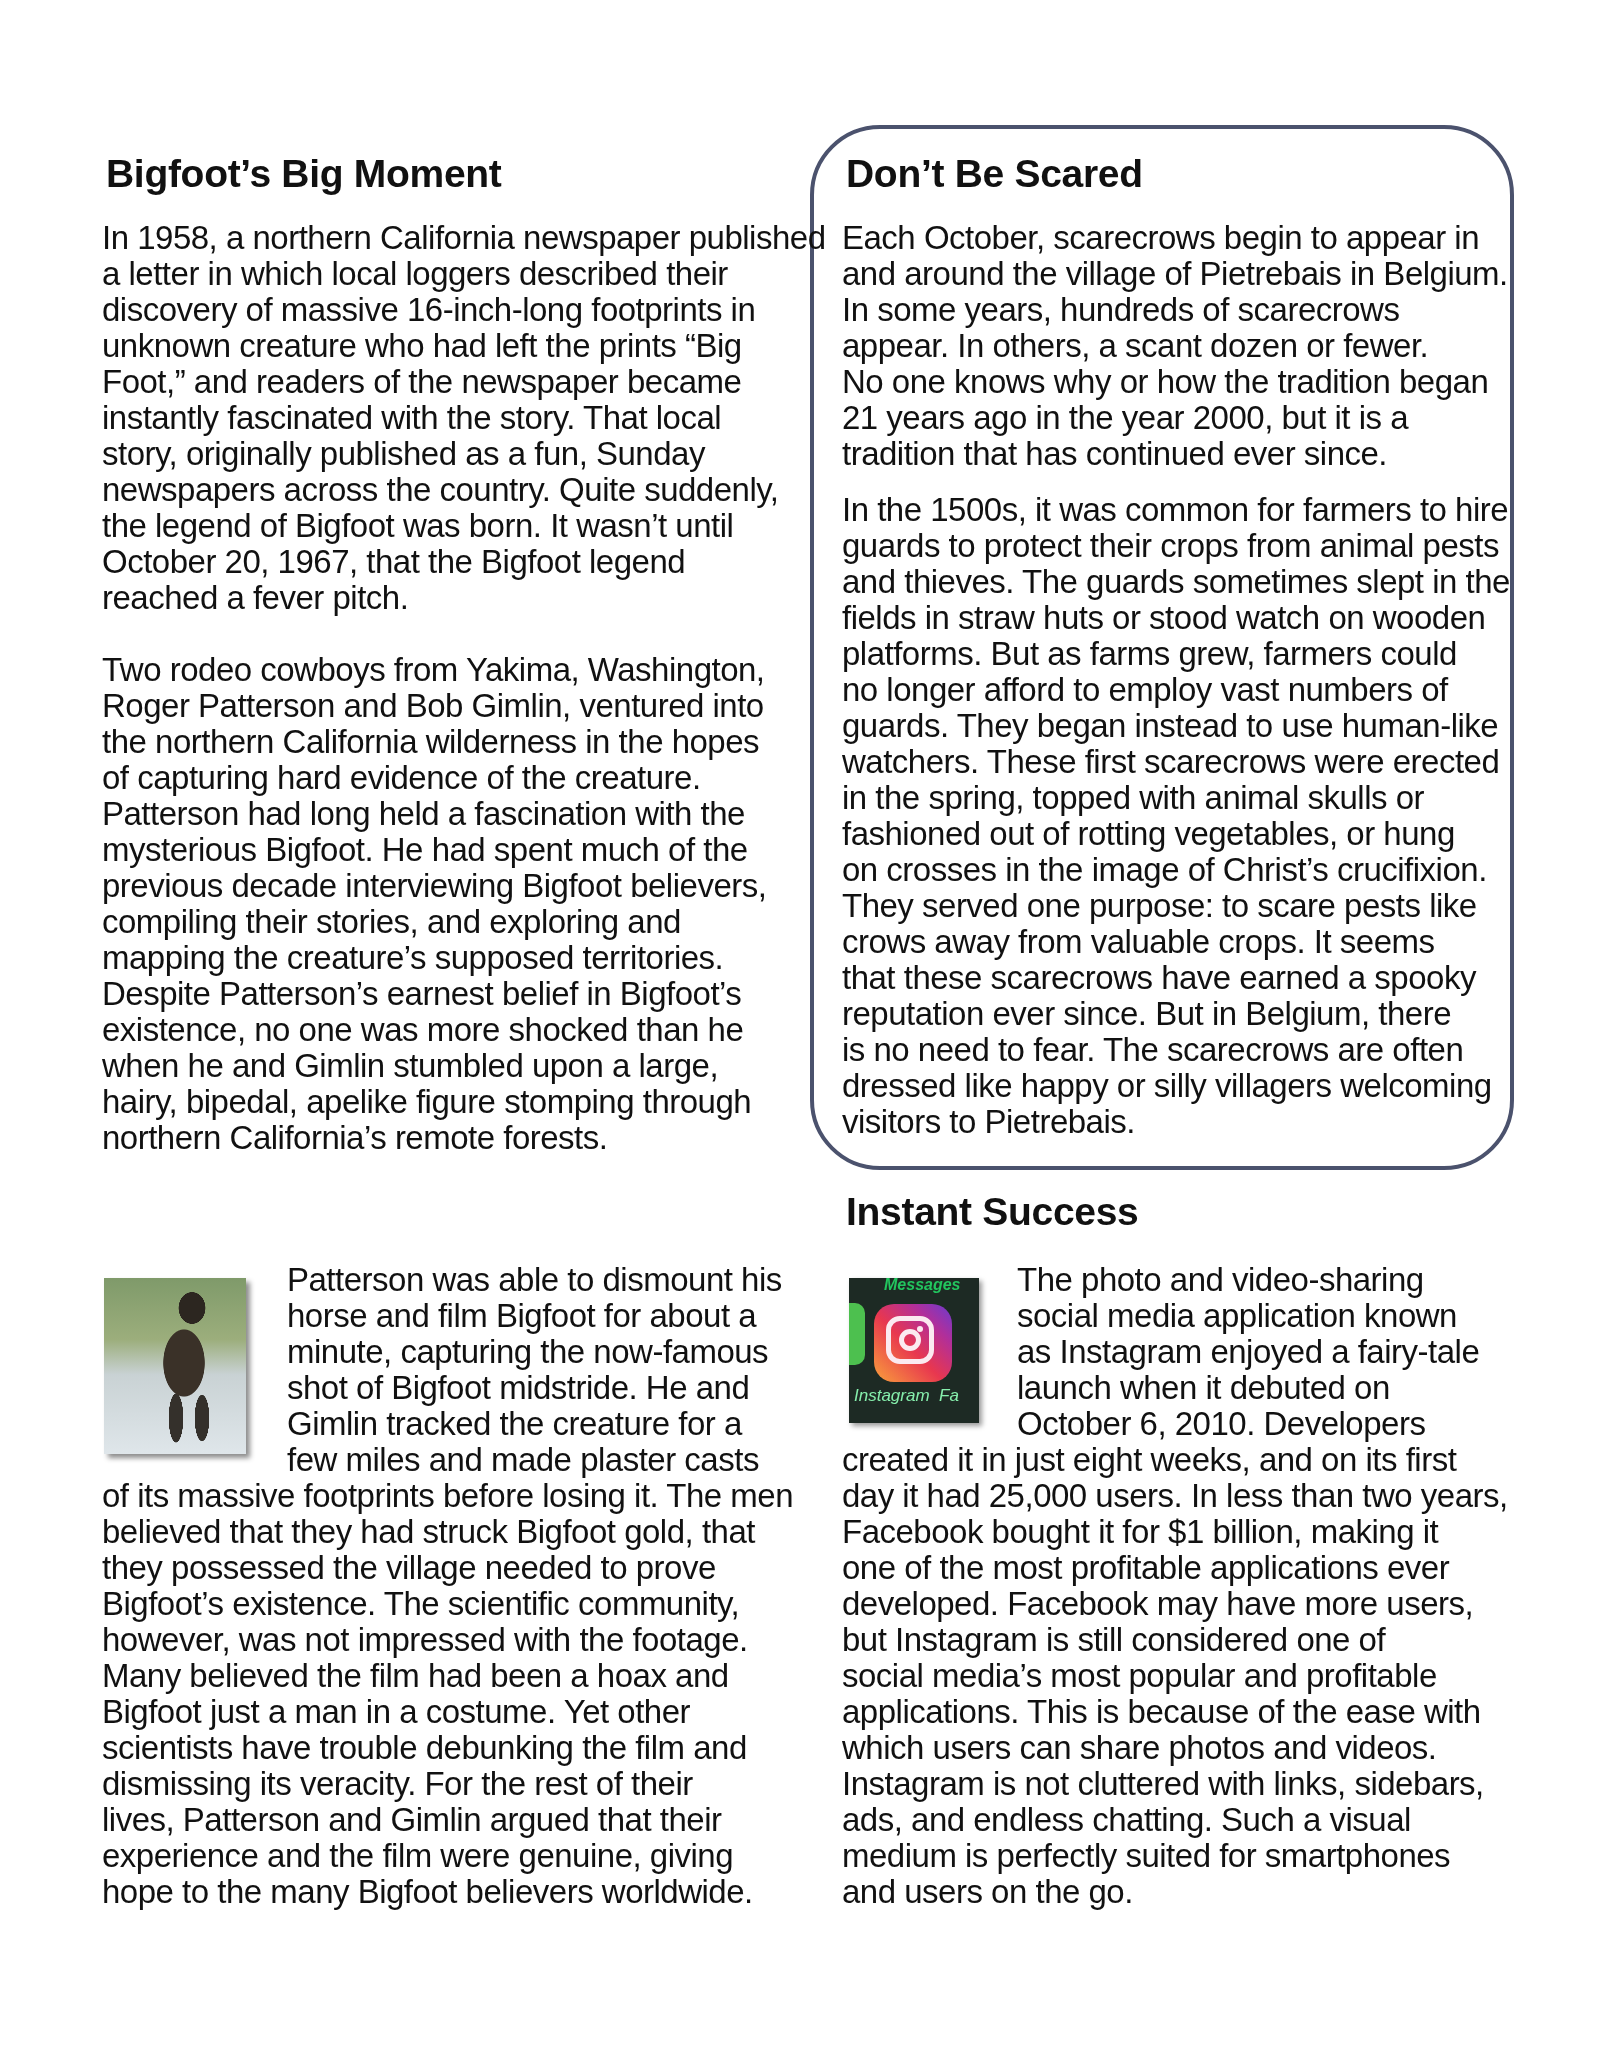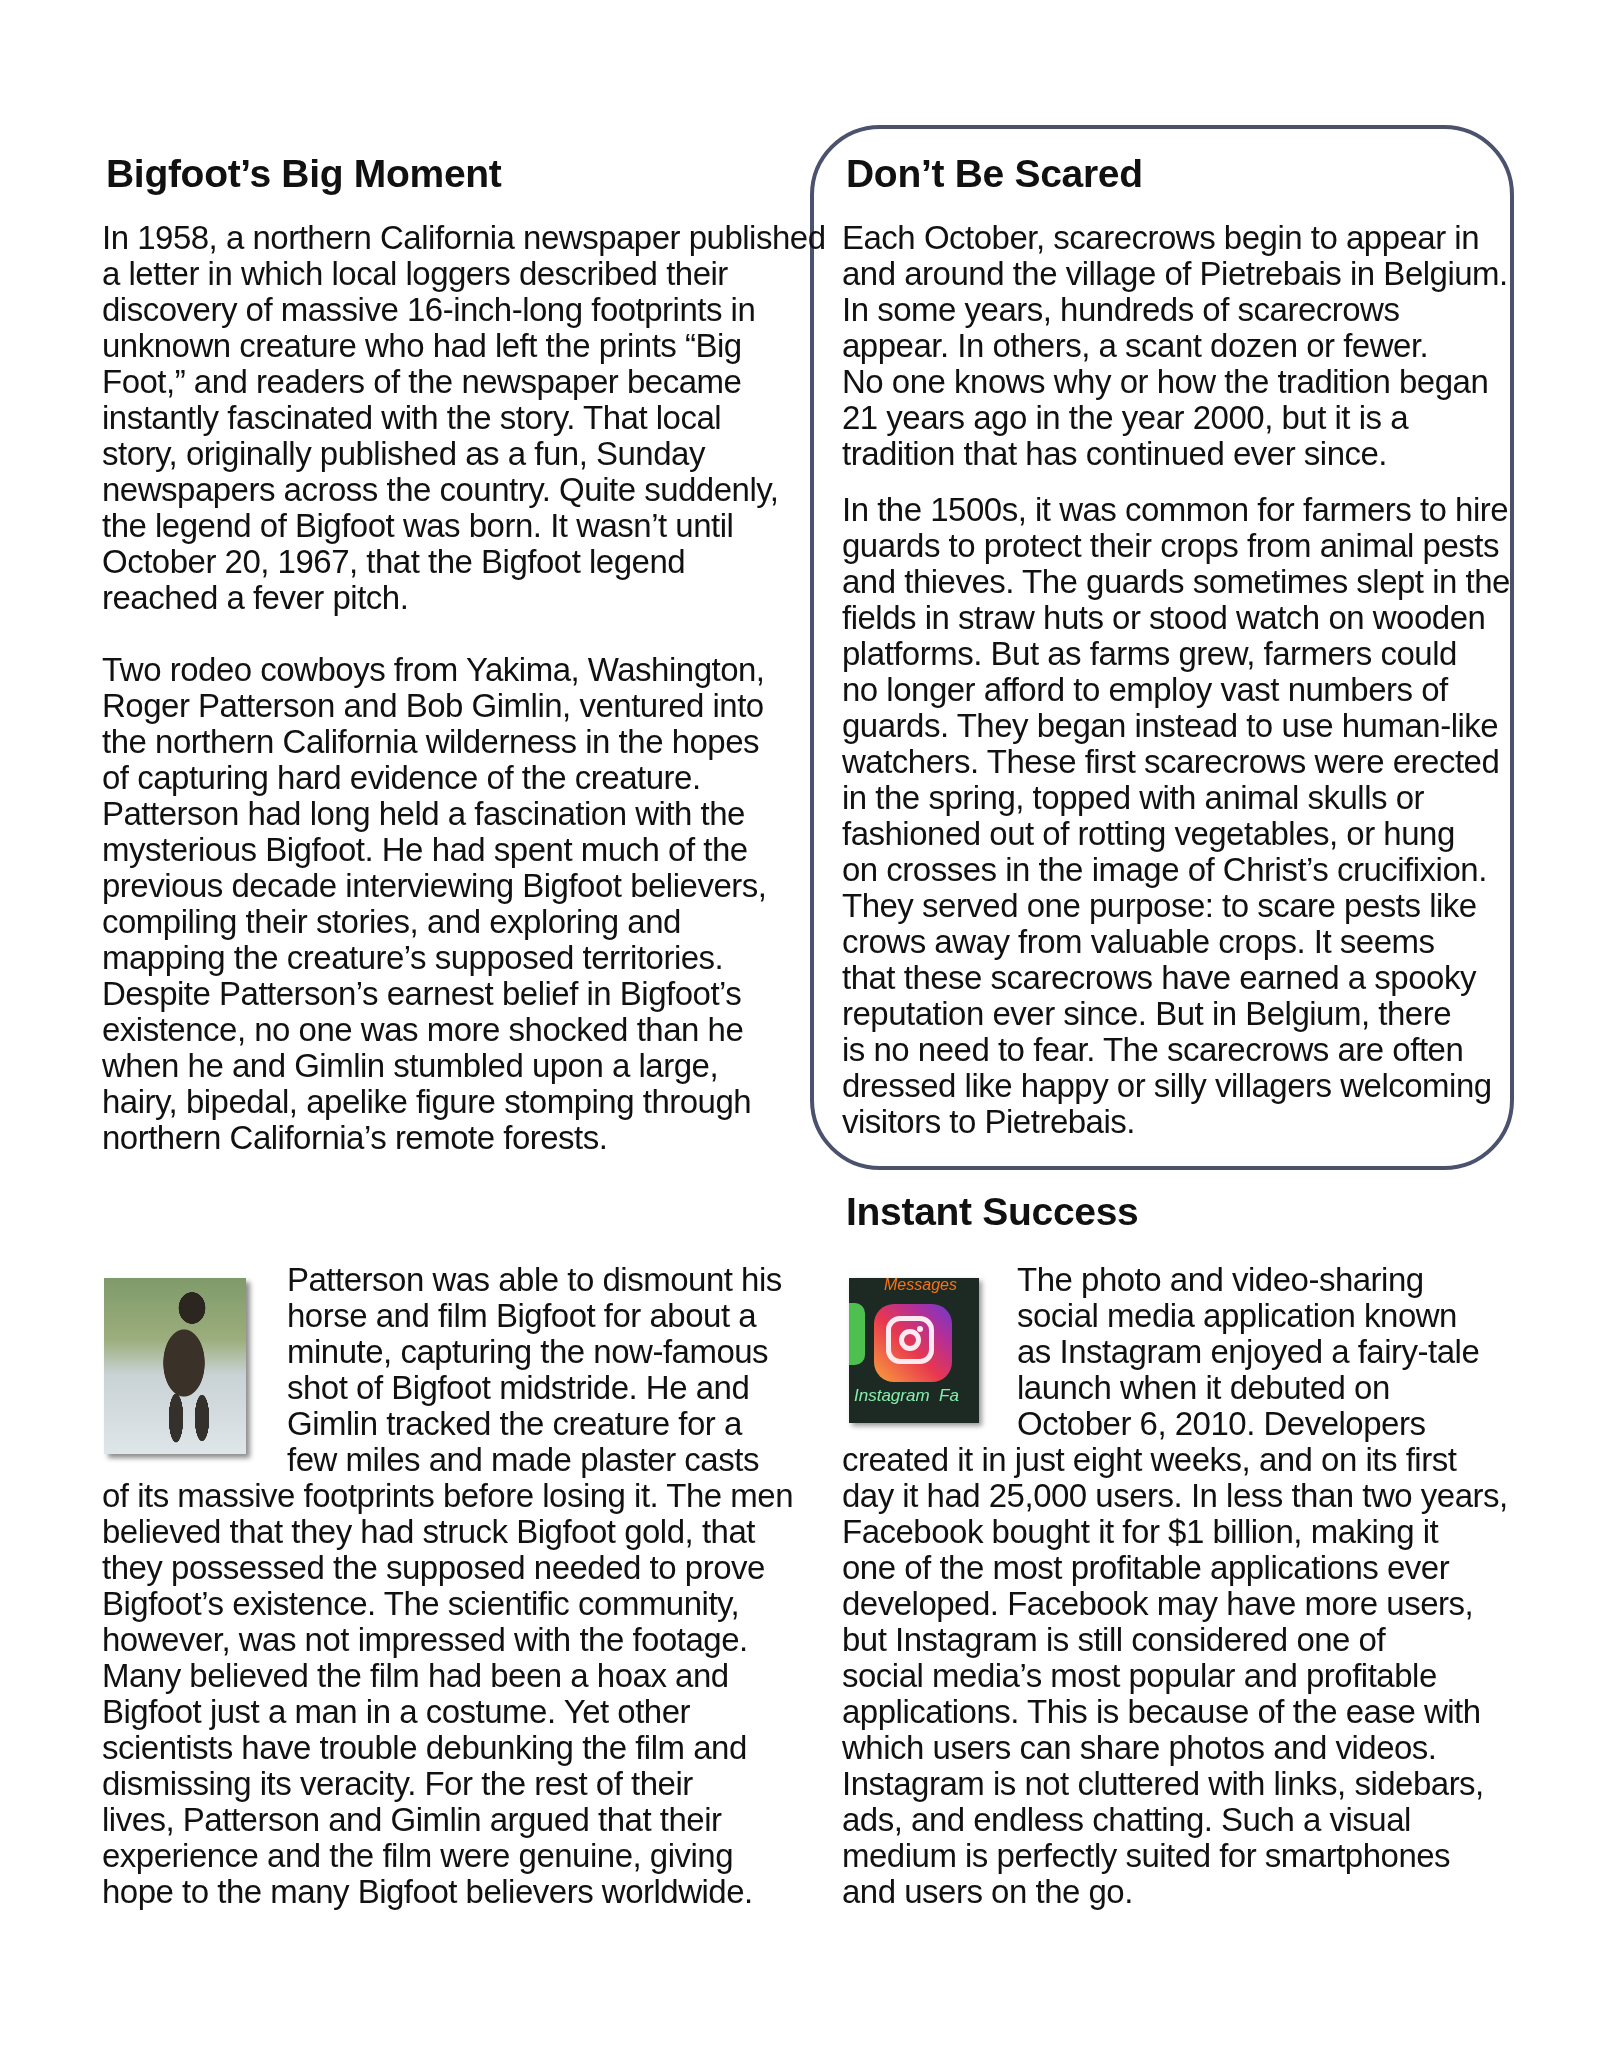--- a/index.html
+++ b/index.html
@@ -17,21 +17,21 @@
   .fig-bigfoot { position:absolute; left:104px; top:1278px; width:142px; height:176px;
            box-shadow:4px 4px 5px rgba(0,0,0,0.45);
            background:
              radial-gradient(ellipse 22px 26px at 88px 30px, #2c2620 60%, transparent 62%),
              radial-gradient(ellipse 34px 55px at 80px 85px, #3a3128 60%, transparent 62%),
              radial-gradient(ellipse 12px 40px at 72px 140px, #34302b 60%, transparent 62%),
              radial-gradient(ellipse 12px 38px at 98px 140px, #34302b 60%, transparent 62%),
              linear-gradient(to bottom, #7f9a6a 0%, #9cae7c 35%, #c9d2d4 55%, #dfe6ea 100%); }
   .fig-insta { position:absolute; left:849px; top:1278px; width:130px; height:145px;
            background:#1d2a24; box-shadow:3px 3px 5px rgba(0,0,0,0.4); overflow:hidden; }
-  .fig-insta .msg { position:absolute; left:35px; top:-2px; color:#f97316; font-size:16px; font-style:italic; font-weight:normal; }
+  .fig-insta .msg { position:absolute; left:35px; top:-2px; color:#22c55e; font-size:16px; font-style:italic; font-weight:bold; }
   .fig-insta .green { position:absolute; left:-14px; top:25px; width:30px; height:62px; background:#4dc04f; border-radius:10px; }
   .fig-insta .app { position:absolute; left:25px; top:26px; width:78px; height:78px; border-radius:20px;
            background:linear-gradient(45deg,#f9a13b 0%,#e8374f 45%,#b12f9a 75%,#6a3bd0 100%); }
   .fig-insta .ring { position:absolute; left:12px; top:12px; width:48px; height:48px; border:5px solid #fbeaf0; border-radius:14px; box-sizing:border-box; }
   .fig-insta .lens { position:absolute; left:13px; top:13px; width:22px; height:22px; border:5px solid #fbeaf0; border-radius:50%; box-sizing:border-box; left:8px; top:8px;}
   .fig-insta .dot { position:absolute; right:6px; top:5px; width:6px; height:6px; background:#fbeaf0; border-radius:50%; }
   .fig-insta .lbl { position:absolute; left:5px; top:108px; color:#86efac; font-size:17px; font-style:italic; white-space:nowrap; }
   .wrap-left { position:absolute; left:287px; top:1262px; width:510px; }
   .wrap-right { position:absolute; left:1017px; top:1262px; width:500px; }
   .below-left { position:absolute; left:102px; top:1478px; width:700px; }
@@ -85,21 +85,21 @@
       <span class="ln">minute, capturing the now-famous</span>
       <span class="ln">shot of Bigfoot midstride. He and</span>
       <span class="ln">Gimlin tracked the creature for a</span>
       <span class="ln">few miles and made plaster casts</span>
     </p>
 </div>
 <div class="below-left">
   <p class="para">
       <span class="ln">of its massive footprints before losing it. The men</span>
       <span class="ln">believed that they had struck Bigfoot gold, that</span>
-      <span class="ln">they possessed the supposed needed to prove</span>
+      <span class="ln">they possessed the village needed to prove</span>
       <span class="ln">Bigfoot’s existence. The scientific community,</span>
       <span class="ln">however, was not impressed with the footage.</span>
       <span class="ln">Many believed the film had been a hoax and</span>
       <span class="ln">Bigfoot just a man in a costume. Yet other</span>
       <span class="ln">scientists have trouble debunking the film and</span>
       <span class="ln">dismissing its veracity. For the rest of their</span>
       <span class="ln">lives, Patterson and Gimlin argued that their</span>
       <span class="ln">experience and the film were genuine, giving</span>
       <span class="ln">hope to the many Bigfoot believers worldwide.</span>
     </p>

